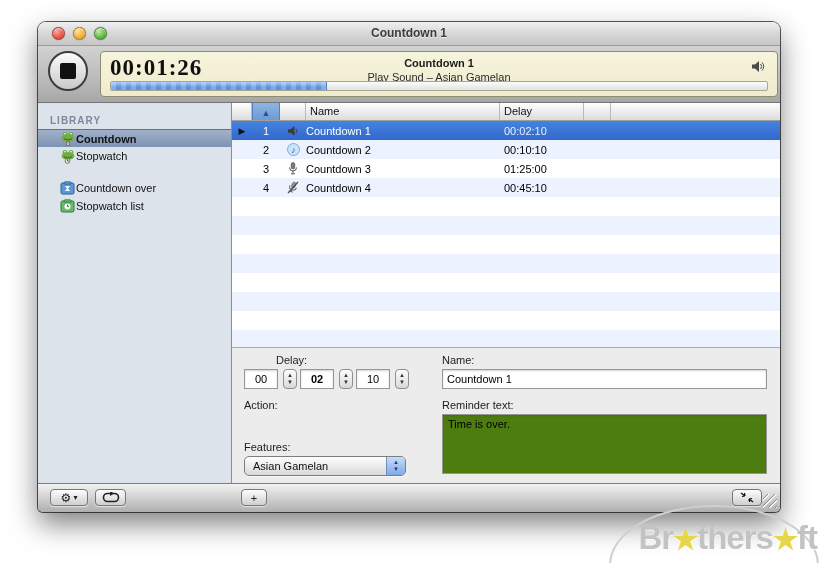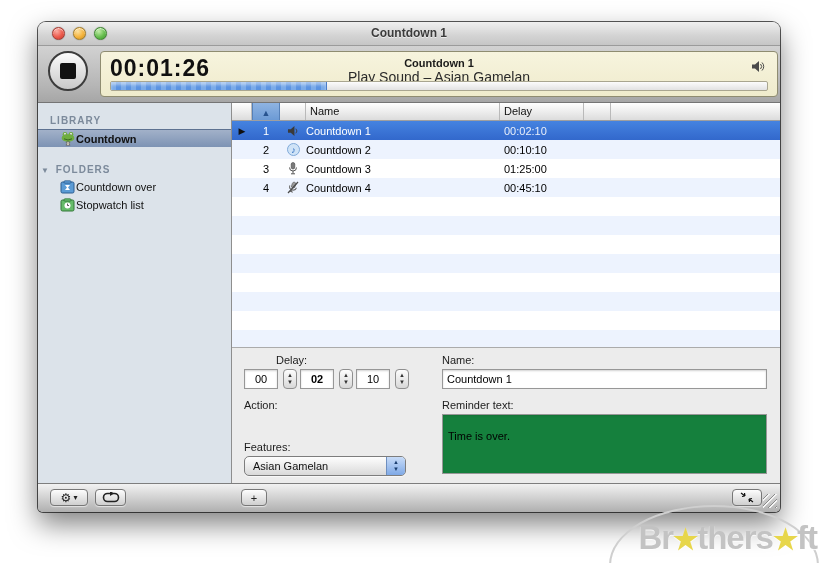--- a/index.html
+++ b/index.html
@@ -24,25 +24,25 @@
   
   .toolbar { position:absolute; left:0; top:24px; right:0; height:57px;
     background:linear-gradient(#D2D2D2,#B6B6B6 70%,#A6A6A6);
     border-bottom:1px solid #757575; }
   .stop-btn { position:absolute; left:10px; top:5px; width:40px; height:40px; border-radius:50%;
     background:linear-gradient(#FBFBFB,#C9C9C9); border:2px solid #3c3c3c;
     display:flex; align-items:center; justify-content:center; cursor:default; }
   .stop-square { width:16px; height:16px; background:#111; border-radius:2px; }
   .lcd { position:absolute; left:62px; top:5px; width:678px; height:46px;
     background:linear-gradient(#F7F4DE,#EFEBCC); border:1px solid #8F8C71; border-radius:4px; }
-  .lcd-timer { position:absolute; left:9px; top:3px; font-family:Liberation Sans, sans-serif;
+  .lcd-timer { position:absolute; left:9px; top:3px; font-family:Liberation Serif, serif;
     font-weight:bold; font-size:23px; color:#101010; letter-spacing:1px; }
   .lcd-center { position:absolute; left:0; right:0; top:4px; text-align:center; line-height:14px; }
   .lcd-title { font-size:11px; font-weight:bold; color:#1a1a1a; }
-  .lcd-subtitle { font-size:14px; color:#2a2a2a; }
+  .lcd-subtitle { font-size:11px; color:#2a2a2a; }
   .lcd-speaker { position:absolute; right:12px; top:8px; }
   .progress { position:absolute; left:9px; right:9px; bottom:5px; height:10px;
     background:linear-gradient(#FCFCFC,#E2E2E2); border:1px solid #A9A690; border-radius:2px; overflow:hidden; }
   .progress-fill { height:100%;
     background:repeating-linear-gradient(90deg,#7BABE9 0 5px,#5B93E1 5px 10px);
     box-shadow:inset 0 3px 3px rgba(255,255,255,.45); border-right:1px solid #4A7CC8; }
   
   .content { position:absolute; left:0; top:81px; right:0; bottom:29px; display:flex; }
   .sidebar { width:194px; background:#DCE3EA; border-right:1px solid #8E8E8E;
     padding-top:9px; font-size:11px; color:#111; flex:none; }
@@ -86,22 +86,22 @@
   .stepper { position:absolute; width:14px; height:20px; border:1px solid #8f8f8f; border-radius:4px;
     background:linear-gradient(#FDFDFD,#D8D8D8); display:flex; flex-direction:column;
     align-items:center; justify-content:center; line-height:7px; font-size:6px; color:#333; cursor:default;}
   .popup { position:absolute; width:162px; height:20px; border:1px solid #7D7D7D; border-radius:5px;
     background:linear-gradient(#FEFEFE,#D9D9D9); display:flex; align-items:center; cursor:default;
     box-shadow:0 1px 1px rgba(255,255,255,.7); }
   .popup .plabel { flex:1; padding-left:8px; font-size:11px; color:#111; }
   .popup .pcap { width:19px; height:100%; border-left:1px solid #6E8FBF; border-radius:0 4px 4px 0;
     background:linear-gradient(#C8DCF8,#7FA9E6); display:flex; flex-direction:column;
     align-items:center; justify-content:center; font-size:6px; line-height:7px; color:#1B3E6F; }
-  .tarea { position:absolute; border:1px solid #979797; background:#15803d; font-size:11px;
-    padding:15px 5px; font-family:"Liberation Sans", sans-serif; resize:none;
+  .tarea { position:absolute; border:1px solid #979797; background:#4d7c0f; font-size:11px;
+    padding:3px 5px; font-family:"Liberation Sans", sans-serif; resize:none;
     box-shadow:inset 0 1px 2px rgba(0,0,0,.12); }
   
   .bottombar { position:absolute; left:0; bottom:0; right:0; height:29px;
     background:linear-gradient(#F2F2F2,#AFAFAF); border-top:1px solid #7E7E7E; }
   .bbtn { position:absolute; top:5px; height:17px; border:1px solid #777; border-radius:4px;
     background:linear-gradient(#FDFDFD,#CFCFCF); display:flex; align-items:center;
     justify-content:center; gap:2px; font-size:11px; color:#222; cursor:default;
     box-shadow:0 1px 1px rgba(255,255,255,.6); }
   .grip { position:absolute; right:3px; bottom:4px; width:14px; height:14px;
     background:repeating-linear-gradient(135deg, transparent 0 3px, #8a8a8a 3px 4px, #f5f5f5 4px 5px); }
@@ -165,26 +165,39 @@
               <circle cx="5" cy="3.2" r=".5" fill="#222"></circle>
               <circle cx="11" cy="3.2" r=".5" fill="#222"></circle>
               <ellipse cx="8" cy="7" rx="6.4" ry="3.8" fill="#6FAE3F"></ellipse>
               <path d="M4 7.8 q4 2.4 8 0" stroke="#2c5517" stroke-width=".8" fill="none"></path>
               <path d="M6 11 h4 l-1 1.6 1 1.6 h-4 l1-1.6z" fill="#E8E4D2" stroke="#555" stroke-width=".7"></path>
             </svg>
         </span>
         <span>Countdown</span>
       </div>
 
+      <div class="side-item">
+        <span class="side-icon">
+          <svg width="16" height="15" viewBox="0 0 16 15">
+              <circle cx="5" cy="3.5" r="2.4" fill="#6FAE3F"></circle>
+              <circle cx="11" cy="3.5" r="2.4" fill="#6FAE3F"></circle>
+              <circle cx="5" cy="3.2" r="1.1" fill="#fff"></circle>
+              <circle cx="11" cy="3.2" r="1.1" fill="#fff"></circle>
+              <circle cx="5" cy="3.2" r=".5" fill="#222"></circle>
+              <circle cx="11" cy="3.2" r=".5" fill="#222"></circle>
+              <ellipse cx="8" cy="7" rx="6.4" ry="3.8" fill="#6FAE3F"></ellipse>
+              <path d="M4 7.8 q4 2.4 8 0" stroke="#2c5517" stroke-width=".8" fill="none"></path>
+              <circle cx="7.5" cy="12" r="2.4" fill="#E8E4D2" stroke="#555" stroke-width=".7"></circle>
+              <path d="M7.5 12 V10.4 M7.5 12 H8.8" stroke="#333" stroke-width=".7"></path>
+            </svg>
+        </span>
+        <span>Stopwatch</span>
+      </div>
 
       <div class="side-gap"></div>
-      <div class="side-header">
-        <span class="tri">▼</span>
-        <span>FOLDERS</span>
-      </div>
 
       <div class="side-item">
         <span class="side-icon">
           <svg width="15" height="14" viewBox="0 0 15 14">
               <rect x="1" y="2" width="13" height="11" rx="1.5" fill="#5B9BD5" stroke="#2E5E90" stroke-width="1"></rect>
               <rect x="4" y="0.8" width="7" height="2.4" rx="1" fill="#5B9BD5" stroke="#2E5E90" stroke-width=".8"></rect>
               <path d="M5 5 h5 l-2 2.5 2 2.5 h-5 l2-2.5z" fill="#fff"></path>
             </svg>
         </span>
         <span>Countdown over</span>

